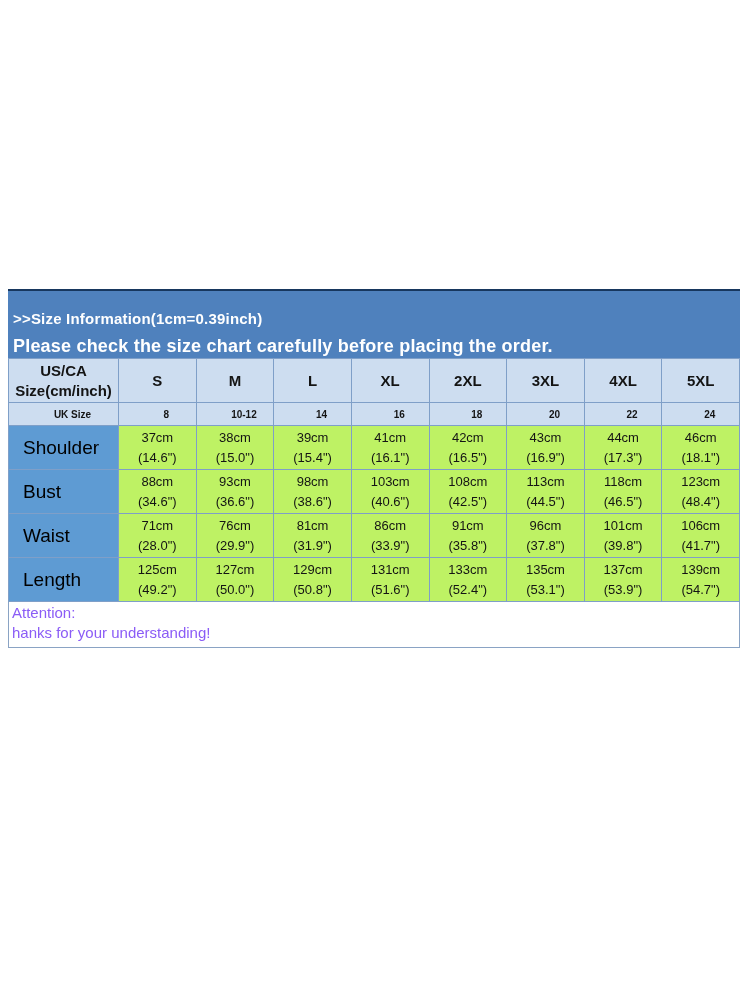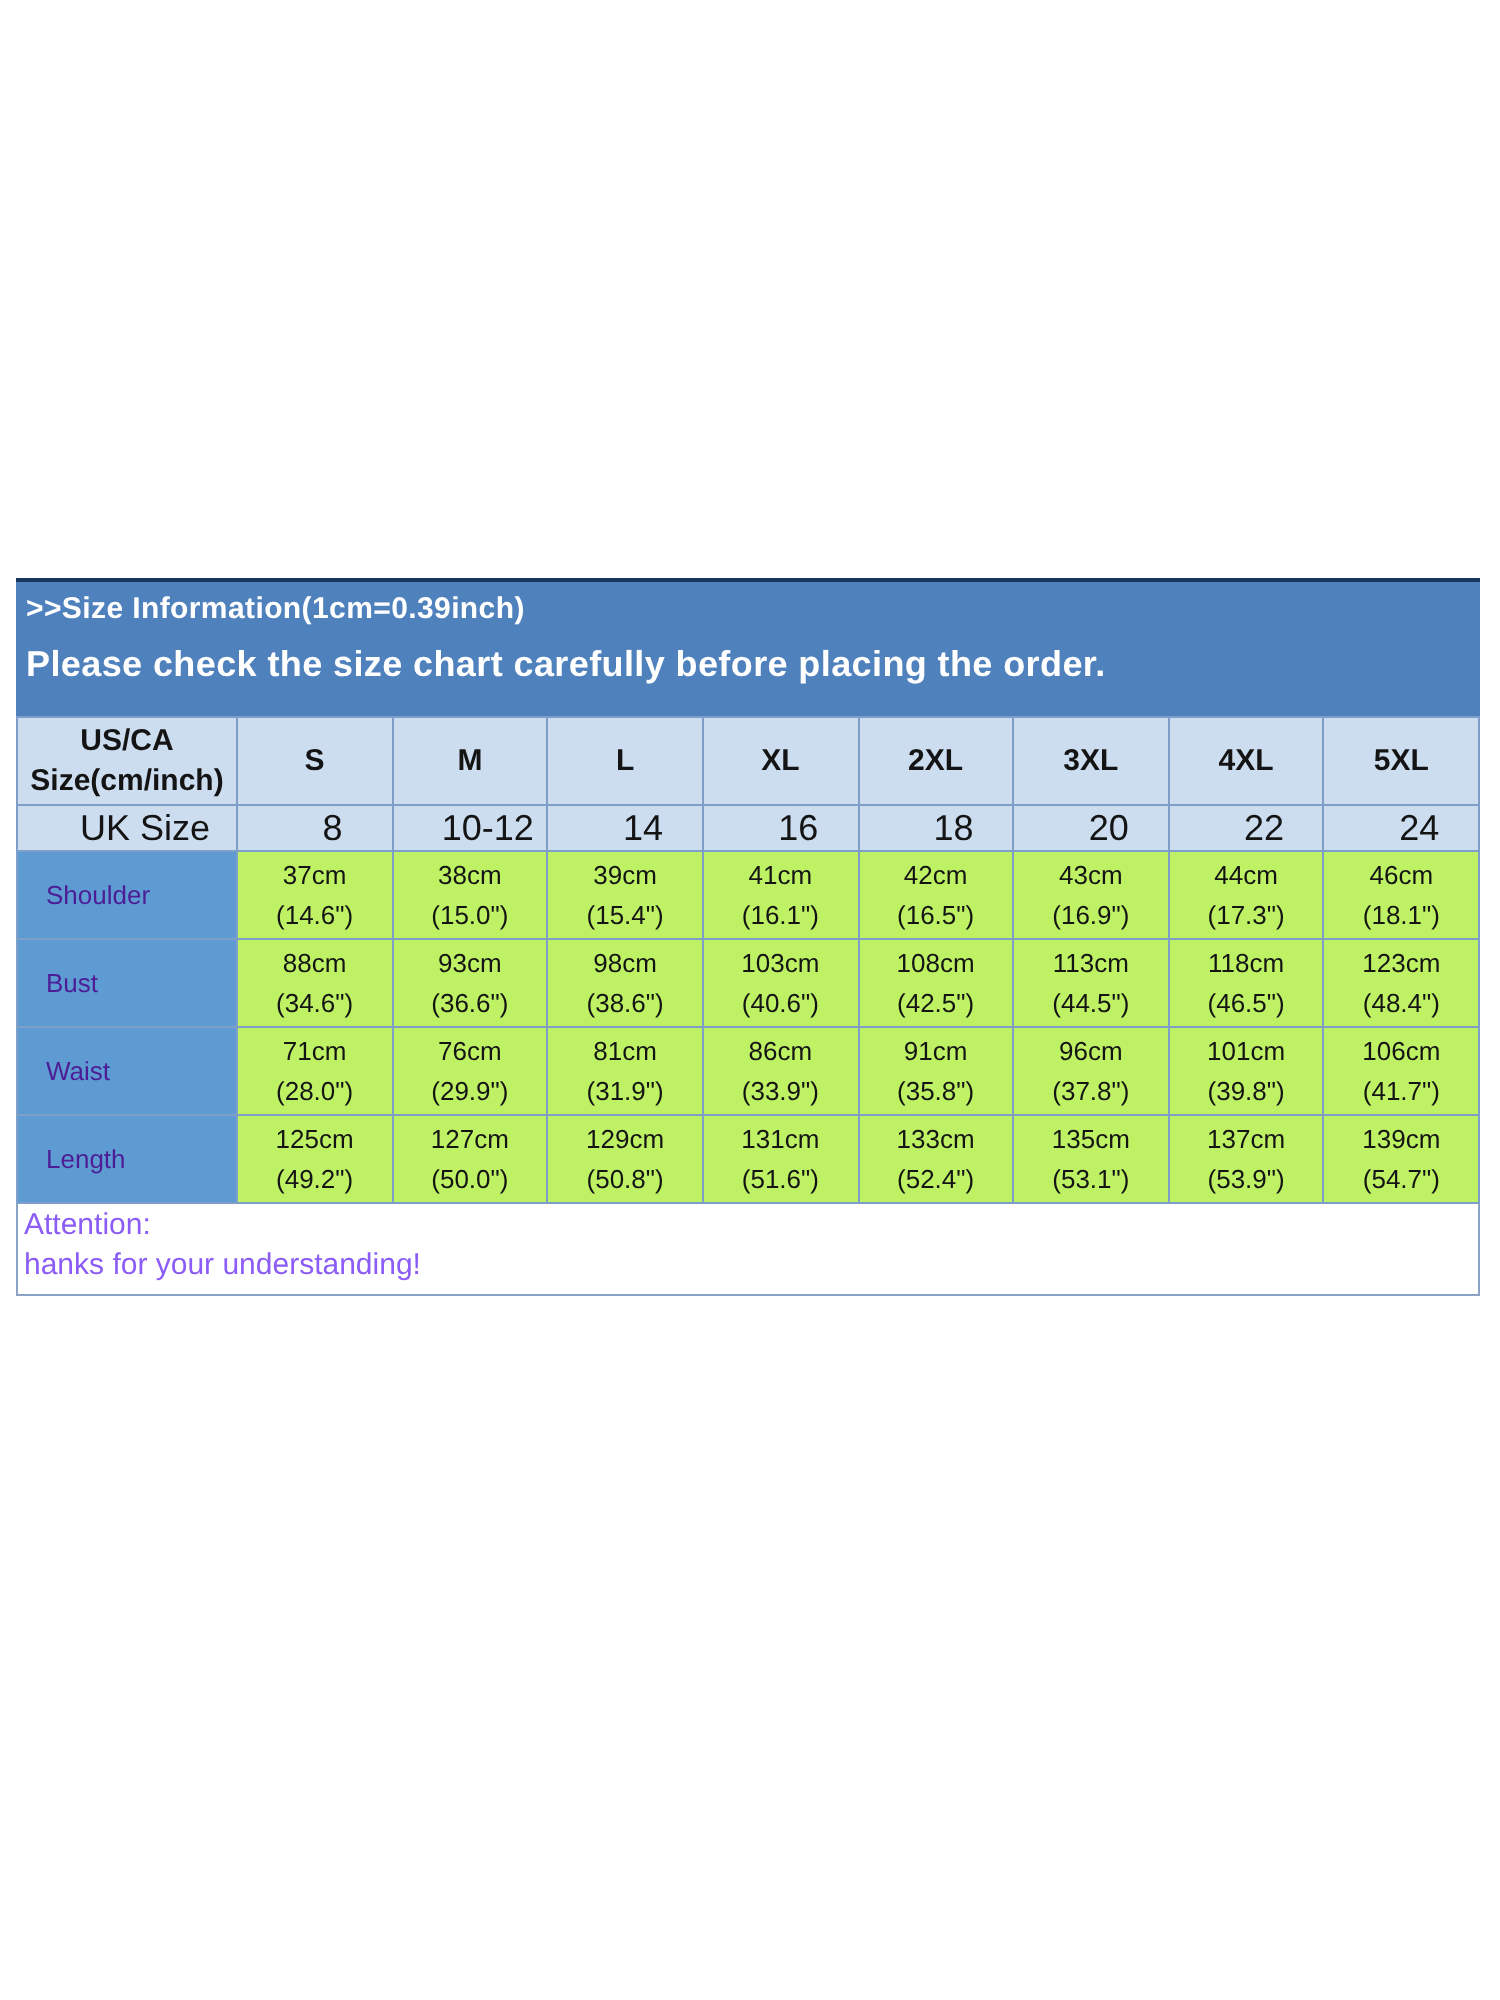--- a/index.html
+++ b/index.html
@@ -1,34 +1,34 @@
 <!DOCTYPE html>
 <html><head>
 <meta charset="utf-8">
 <style>
   html,body{margin:0;padding:0;background:#ffffff;}
   body{width:750px;height:1000px;position:relative;font-family:"Liberation Sans",sans-serif;}
   .sheet{position:absolute;left:8px;top:289px;width:732px;}
 
   
   .band{background:#4f81bd;border-top:2px solid #17375e;color:#ffffff;
-        padding:3px 0 6px 5px;box-sizing:border-box;height:69px;}
+        padding:17px 0 6px 5px;box-sizing:border-box;height:69px;}
   .band .t1{font-size:15px;font-weight:bold;line-height:22px;letter-spacing:.2px;}
   .band .t2{font-size:18px;font-weight:bold;line-height:33px;letter-spacing:.2px;}
 
   
   table{border-collapse:collapse;table-layout:fixed;width:732px;border-radius:26px;}
   col.c0{width:110px;}
   td{border:1px solid #7f9fc8;text-align:center;color:#141414;padding:0;overflow:hidden;}
   tr.head td{background:#cdddf0;font-weight:bold;font-size:15px;height:43px;}
   .corner span{display:block;line-height:20px;}
-  tr.ukau td{background:#cdddf0;font-weight:normal;font-size:18px;height:22px;padding-left:18px;}
+  tr.ukau td{background:#cdddf0;font-weight:bold;font-size:10px;height:22px;padding-left:18px;}
   tr.measure td{background:#bef264;height:43px;font-size:13px;}
   tr.measure td.mlabel{background:#5e9bd3;text-align:left;padding-left:14px;
-        font-size:13px;color:#4c1d95;font-weight:normal;}
+        font-size:19px;color:#000000;font-weight:normal;}
   .cm,.in{display:block;line-height:20px;}
 
   
   .attention{border:1px solid #8aa3c4;border-top:none;background:#ffffff;
         padding:1px 4px 5px 3px;font-size:15px;line-height:19.5px;color:#8b5cf6;}
   .attention div{white-space:nowrap;}
 </style>
 </head>
 <body>
 

